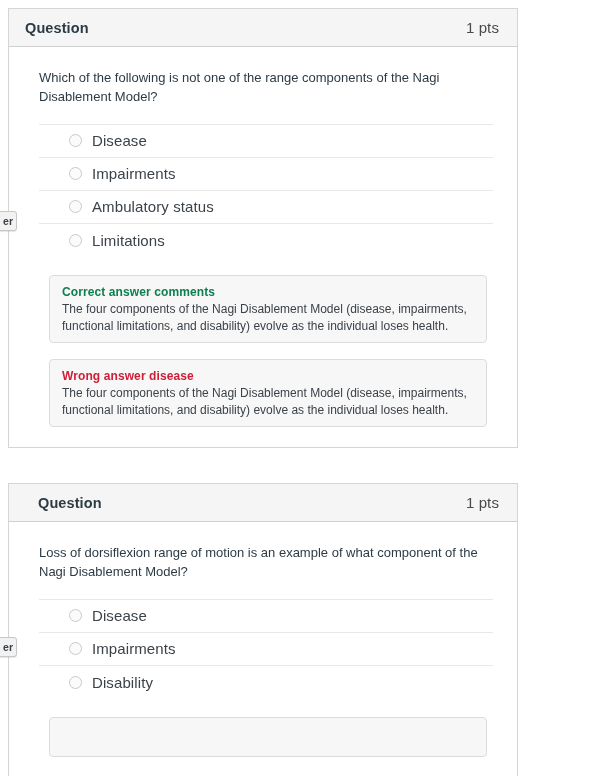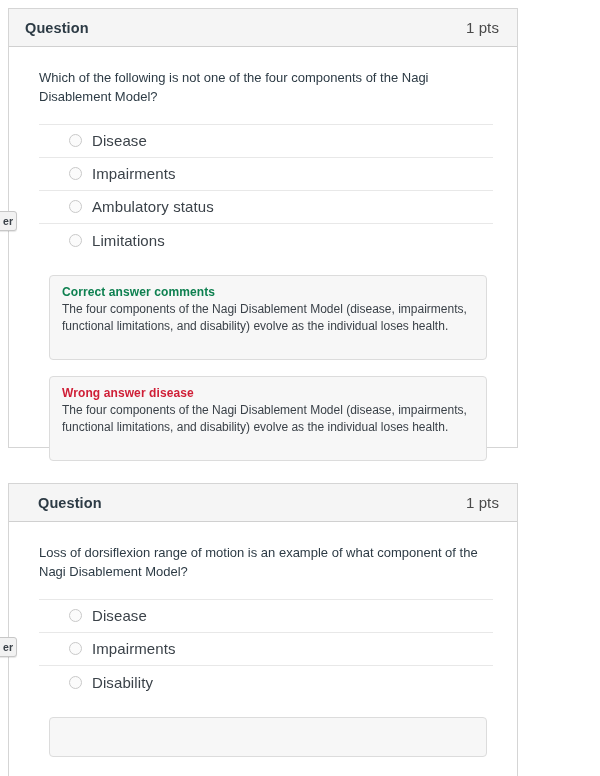--- a/index.html
+++ b/index.html
@@ -101,21 +101,21 @@
   }
 
   
   .comments-wrap {
     padding: 18px 14px 14px 24px;
   }
   .comment-box {
     border: 1px solid #dcdcdc;
     border-radius: 4px;
     background: #f7f7f7;
-    padding: 9px 12px 24px 12px;
+    padding: 9px 12px 7px 12px;
     box-sizing: border-box;
     margin-bottom: 16px;
   }
   .comment-box:last-child { margin-bottom: 0; }
 
   .comment-title {
     font-size: 12px;
     font-weight: bold;
     margin-bottom: 2px;
     letter-spacing: 0.1px;
@@ -172,21 +172,21 @@
 
   <div class="question-card" style="top:8px; height:440px;">
 
     <div class="q-header indent-a">
       <span class="q-title">Question</span>
       <span class="q-points">1 pts</span>
     </div>
 
     <div class="q-body">
 
-      <div class="q-text">Which of the following is not one of the four components of the Nagi Disablement Model?</div>
+      <div class="q-text">Which of the following is not one of the range components of the Nagi Disablement Model?</div>
 
       <div class="options">
 
         <div class="option-row">
           <span class="radio"></span>
           <span class="option-label">Disease</span>
         </div>
 
         <div class="option-row">
           <span class="radio"></span>

